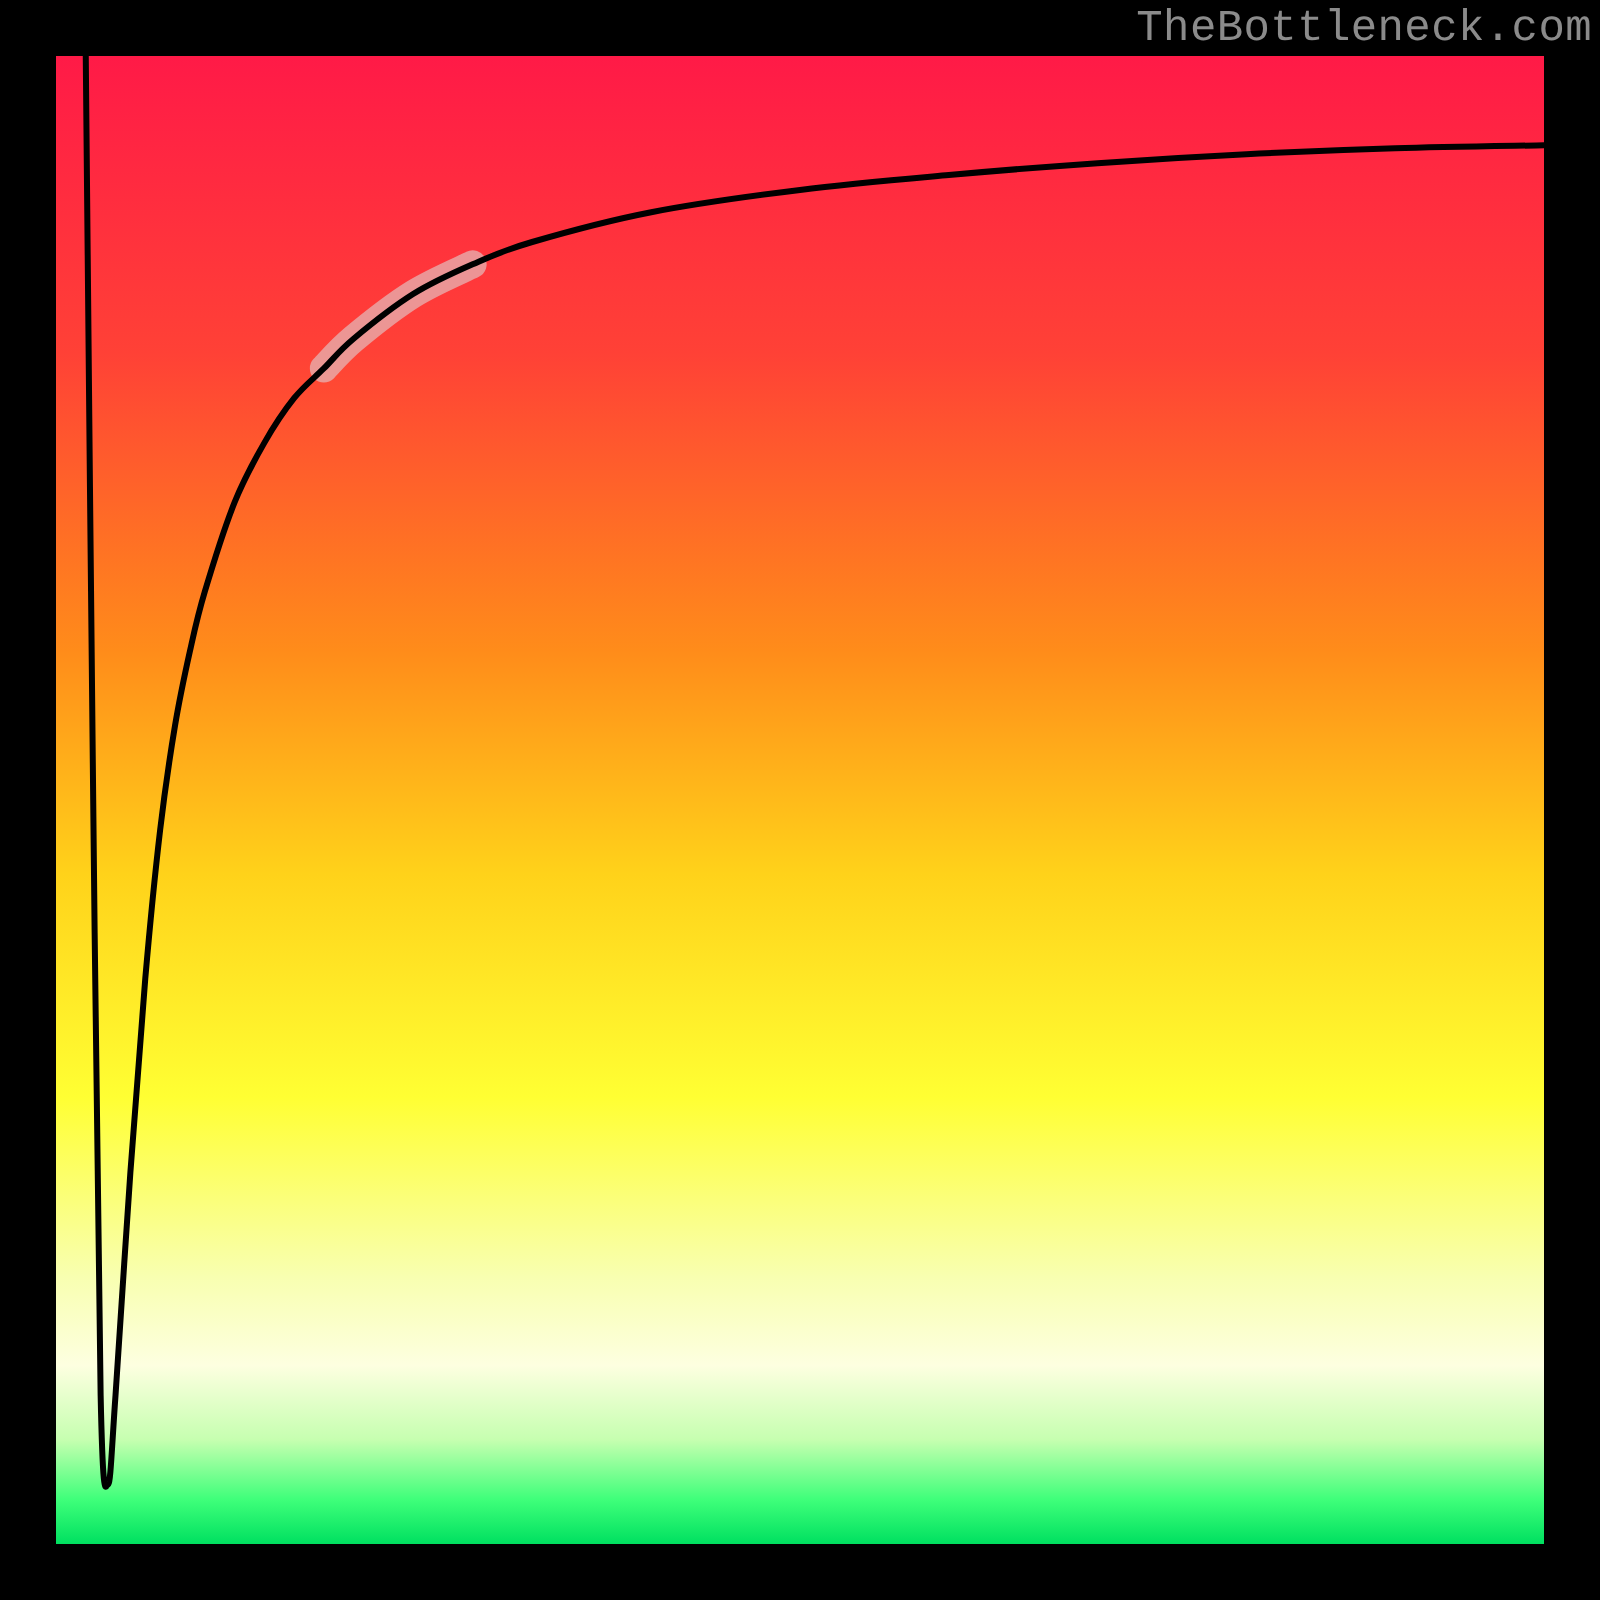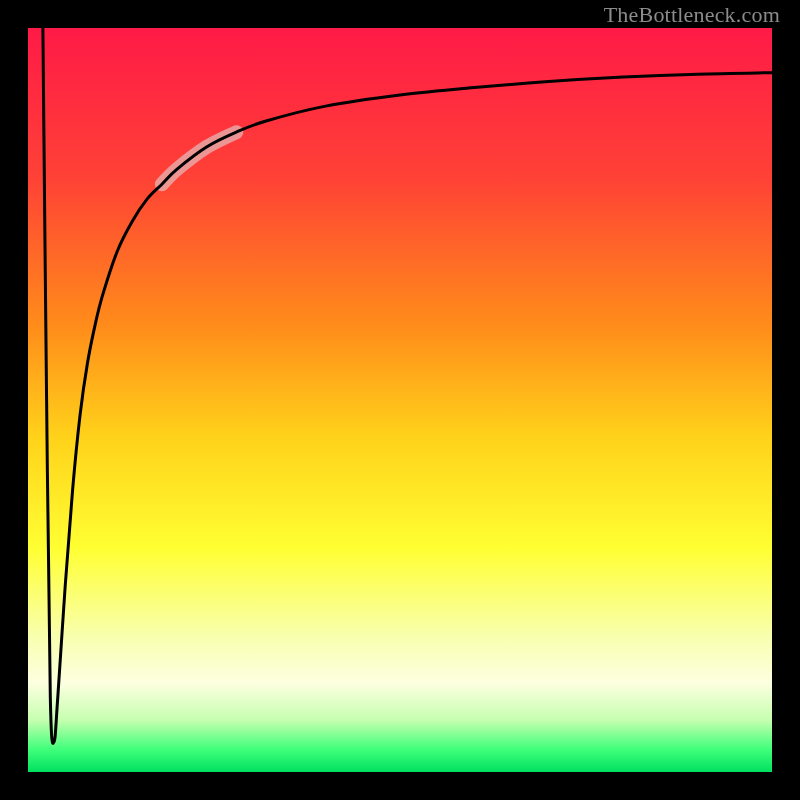--- a/index.html
+++ b/index.html
@@ -27,22 +27,22 @@
   .gradient-bg {
     position: absolute;
     left: 0;
     top: 0;
     width: 100%;
     height: 100%;
   }
   .watermark {
     position: absolute;
     top: 2px;
-    right: 20px;
-    font-family: Liberation Serif, serif;
+    right: 4px;
+    font-family: Liberation Mono, monospace;
     font-size: 22px;
     color: #8b8b8b;
     font-weight: 500;
     letter-spacing: 0.2px;
   }
   svg.curve {
     position: absolute;
     left: 0;
     top: 0;
     width: 100%;

